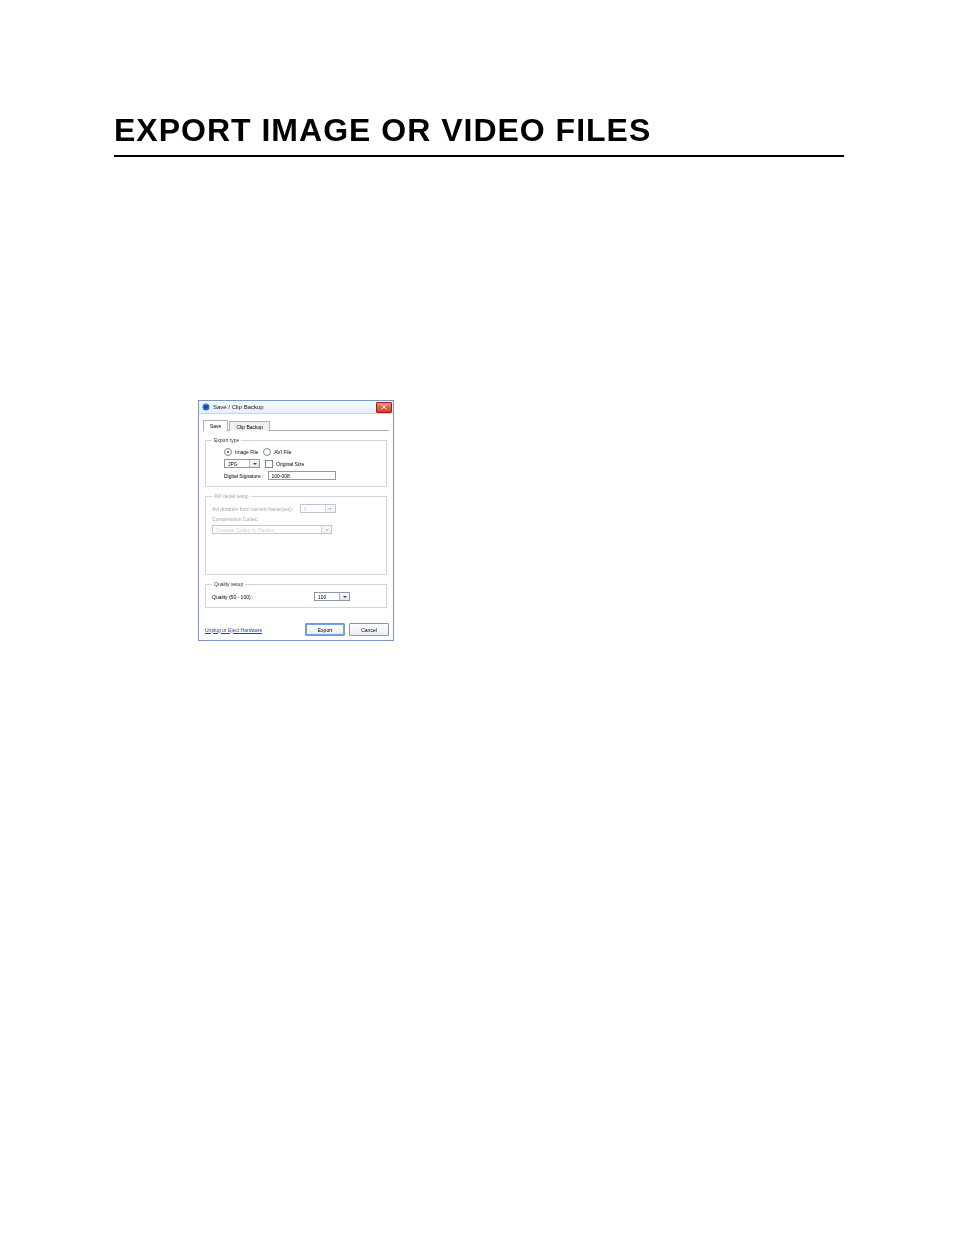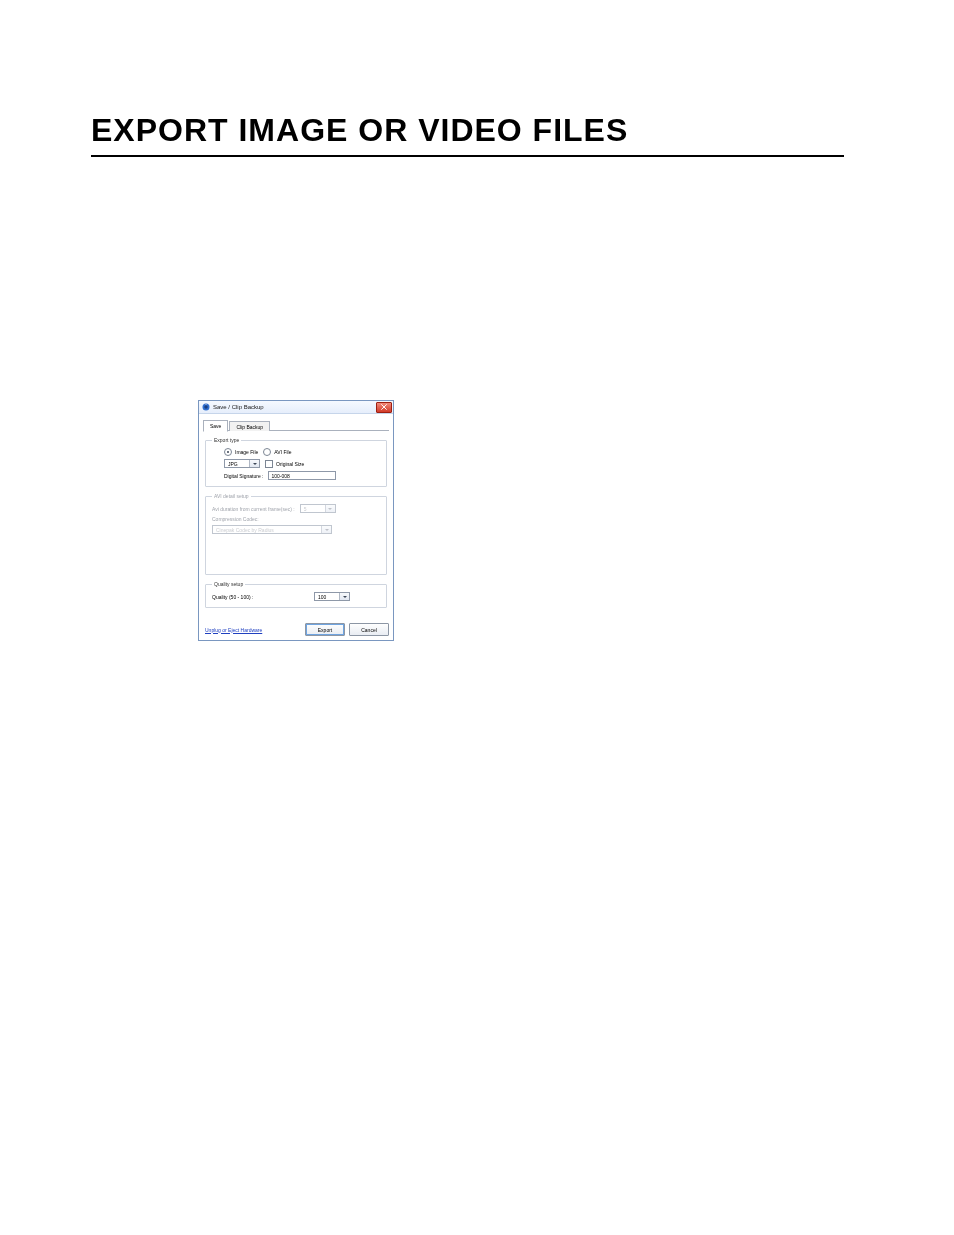--- a/index.html
+++ b/index.html
@@ -7,21 +7,21 @@
     padding: 0;
     background: #ffffff;
     font-family: Arial, Helvetica, sans-serif;
     color: #000;
   }
   .page {
     width: 954px;
     height: 1235px;
     position: relative;
     box-sizing: border-box;
-    padding: 112px 110px 0 91px;
+    padding: 112px 110px 0 114px;
   }
   .page-title {
     font-size: 32px;
     font-weight: 900;
     letter-spacing: 1px;
     margin: 0 0 6px 0;
     font-family: Arial Black, Arial, sans-serif;
   }
   .hr {
     border: none;

